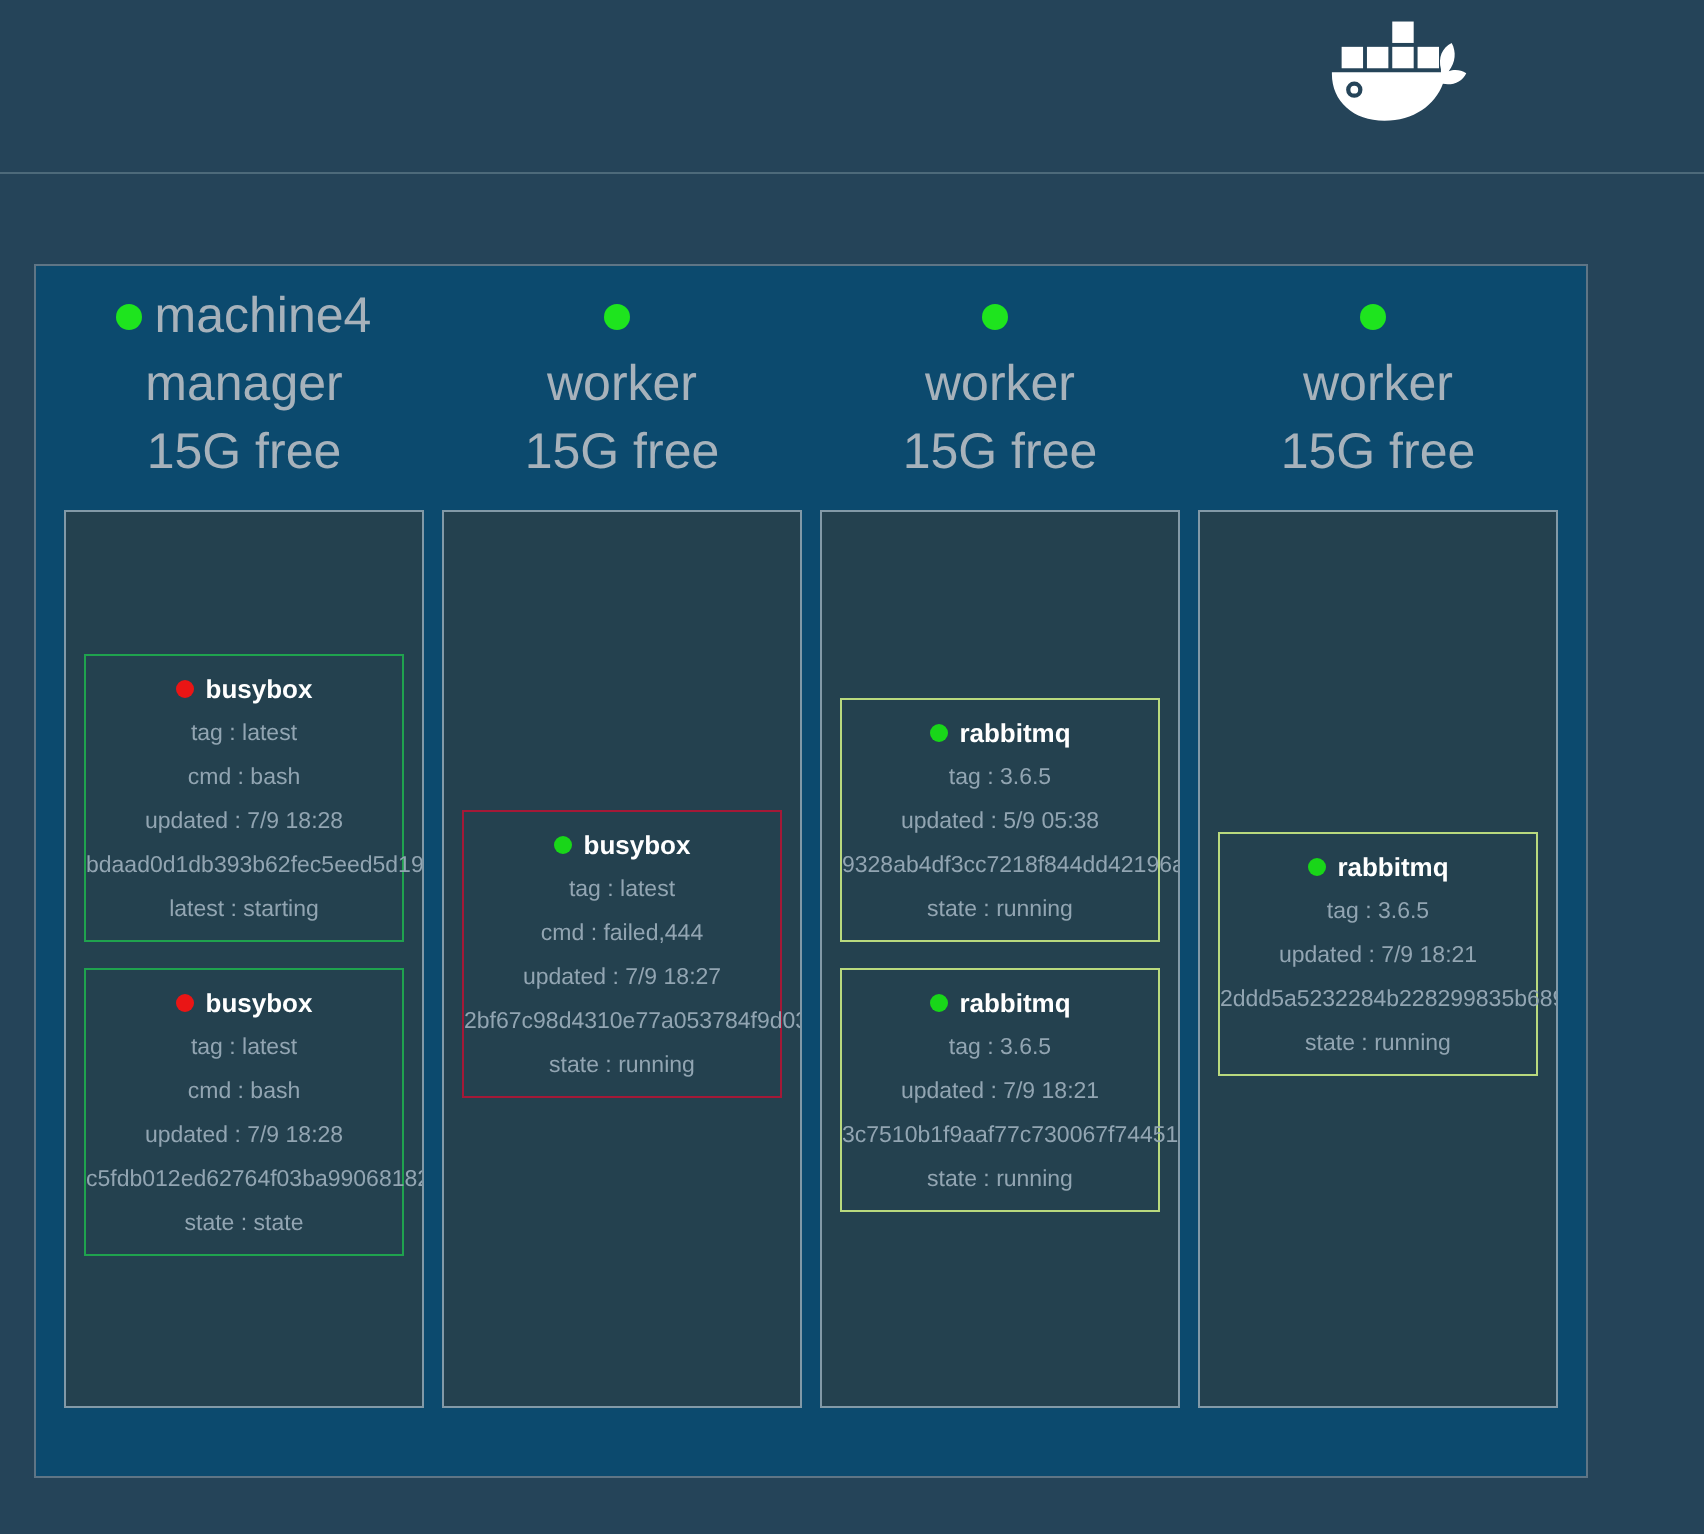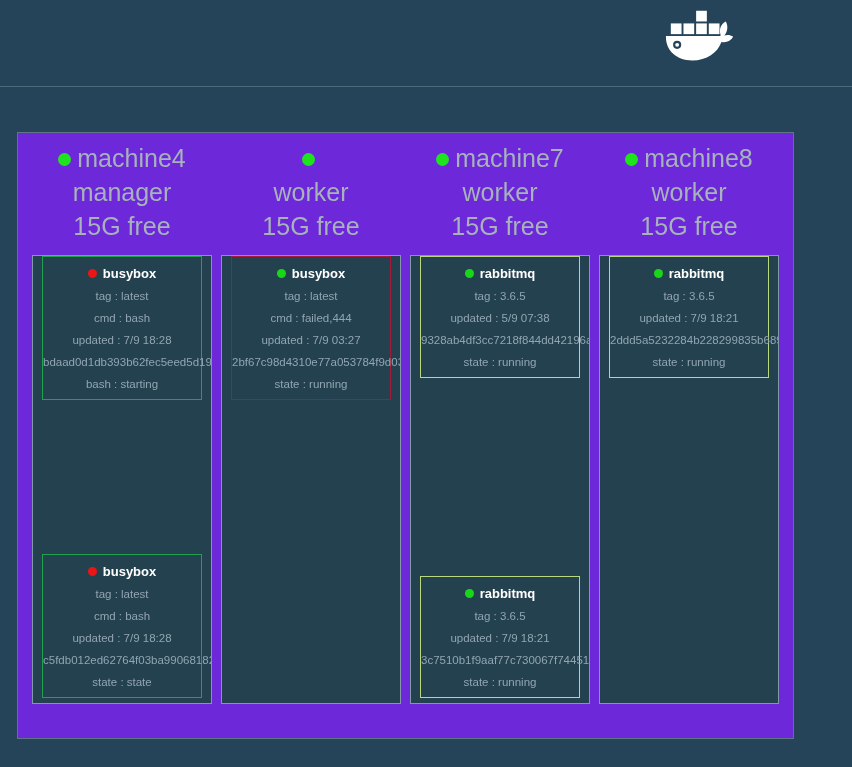--- a/index.html
+++ b/index.html
@@ -12,36 +12,36 @@
   .header{
     position:absolute;left:0;top:0;width:852px;height:86px;
     border-bottom:1px solid #4d6a7a;
   }
   .logo{
     position:absolute;right:114px;top:6px;width:74px;height:66px;
   }
   .board{
     position:absolute;left:17px;top:132px;width:777px;height:607px;
     box-sizing:border-box;
-    background:#6d28d9;border:1px solid #5f7585;
+    background:#0c4a6e;border:1px solid #5f7585;
     display:flex;gap:9px;padding:8px 14px 0 14px;
   }
   .column{width:180px;display:flex;flex-direction:column;}
   .node-header{
     height:102px;margin-bottom:12px;
     text-align:center;color:#a7b2bb;font-size:25px;line-height:34px;
   }
   .node-dot{
     display:inline-block;width:13px;height:13px;border-radius:50%;
     margin-right:6px;vertical-align:1px;
   }
   .node-box{
     width:180px;height:449px;box-sizing:border-box;
     background:#24414f;border:1px solid #8299a7;
-    display:flex;flex-direction:column;justify-content:space-between;
+    display:flex;flex-direction:column;justify-content:center;
     gap:13px;padding:0 9px 5px 9px;overflow:hidden;
   }
   .card{
     box-sizing:border-box;width:160px;flex:0 0 auto;
     border:1px solid #27a24e;
     padding:8px 0;text-align:center;
   }
   .card p{margin:9px 0 0 0;line-height:13px;font-size:11.5px;color:#92a5b2;}
   .card .card-title{
     margin:2px 0 0 0;font-size:13px;font-weight:bold;color:#ffffff;line-height:14px;
@@ -77,21 +77,21 @@
       <div>manager</div>
       <div>15G free</div>
     </div>
     <div class="node-box">
       <div class="card" style="border-color: rgb(31, 162, 78);">
         <p class="card-title"><span class="card-dot" style="background-color: rgb(234, 21, 21);"></span><span>busybox</span></p>
         <p>tag : latest</p>
         <p>cmd : bash</p>
         <p>updated : 7/9 18:28</p>
         <p class="hash">bdaad0d1db393b62fec5eed5d19a66</p>
-        <p>bash : starting</p>
+        <p>latest : starting</p>
       </div>
       <div class="card" style="border-color: rgb(31, 162, 78);">
         <p class="card-title"><span class="card-dot" style="background-color: rgb(234, 21, 21);"></span><span>busybox</span></p>
         <p>tag : latest</p>
         <p>cmd : bash</p>
         <p>updated : 7/9 18:28</p>
         <p class="hash">c5fdb012ed62764f03ba99068182430</p>
         <p>state : state</p>
       </div>
     </div>
@@ -101,54 +101,54 @@
     <div class="node-header">
       <div><span class="node-dot" style="background-color: rgb(30, 228, 30);"></span></div>
       <div>worker</div>
       <div>15G free</div>
     </div>
     <div class="node-box">
       <div class="card" style="border-color: rgb(164, 25, 55);">
         <p class="card-title"><span class="card-dot" style="background-color: rgb(25, 214, 25);"></span><span>busybox</span></p>
         <p>tag : latest</p>
         <p>cmd : failed,444</p>
-        <p>updated : 7/9 03:27</p>
+        <p>updated : 7/9 18:27</p>
         <p class="hash">2bf67c98d4310e77a053784f9d03a04</p>
         <p>state : running</p>
       </div>
     </div>
   </div>
 
   <div class="column">
     <div class="node-header">
-      <div><span class="node-dot" style="background-color: rgb(30, 228, 30);"></span><span>machine7</span></div>
+      <div><span class="node-dot" style="background-color: rgb(30, 228, 30);"></span></div>
       <div>worker</div>
       <div>15G free</div>
     </div>
     <div class="node-box">
       <div class="card" style="border-color: rgb(185, 217, 126);">
         <p class="card-title"><span class="card-dot" style="background-color: rgb(25, 214, 25);"></span><span>rabbitmq</span></p>
         <p>tag : 3.6.5</p>
-        <p>updated : 5/9 07:38</p>
+        <p>updated : 5/9 05:38</p>
         <p class="hash">9328ab4df3cc7218f844dd42196aab7</p>
         <p>state : running</p>
       </div>
       <div class="card" style="border-color: rgb(185, 217, 126);">
         <p class="card-title"><span class="card-dot" style="background-color: rgb(25, 214, 25);"></span><span>rabbitmq</span></p>
         <p>tag : 3.6.5</p>
         <p>updated : 7/9 18:21</p>
         <p class="hash">3c7510b1f9aaf77c730067f74451e051</p>
         <p>state : running</p>
       </div>
     </div>
   </div>
 
   <div class="column">
     <div class="node-header">
-      <div><span class="node-dot" style="background-color: rgb(30, 228, 30);"></span><span>machine8</span></div>
+      <div><span class="node-dot" style="background-color: rgb(30, 228, 30);"></span></div>
       <div>worker</div>
       <div>15G free</div>
     </div>
     <div class="node-box">
       <div class="card" style="border-color: rgb(185, 217, 126);">
         <p class="card-title"><span class="card-dot" style="background-color: rgb(25, 214, 25);"></span><span>rabbitmq</span></p>
         <p>tag : 3.6.5</p>
         <p>updated : 7/9 18:21</p>
         <p class="hash">2ddd5a5232284b228299835b6899ba</p>
         <p>state : running</p>

